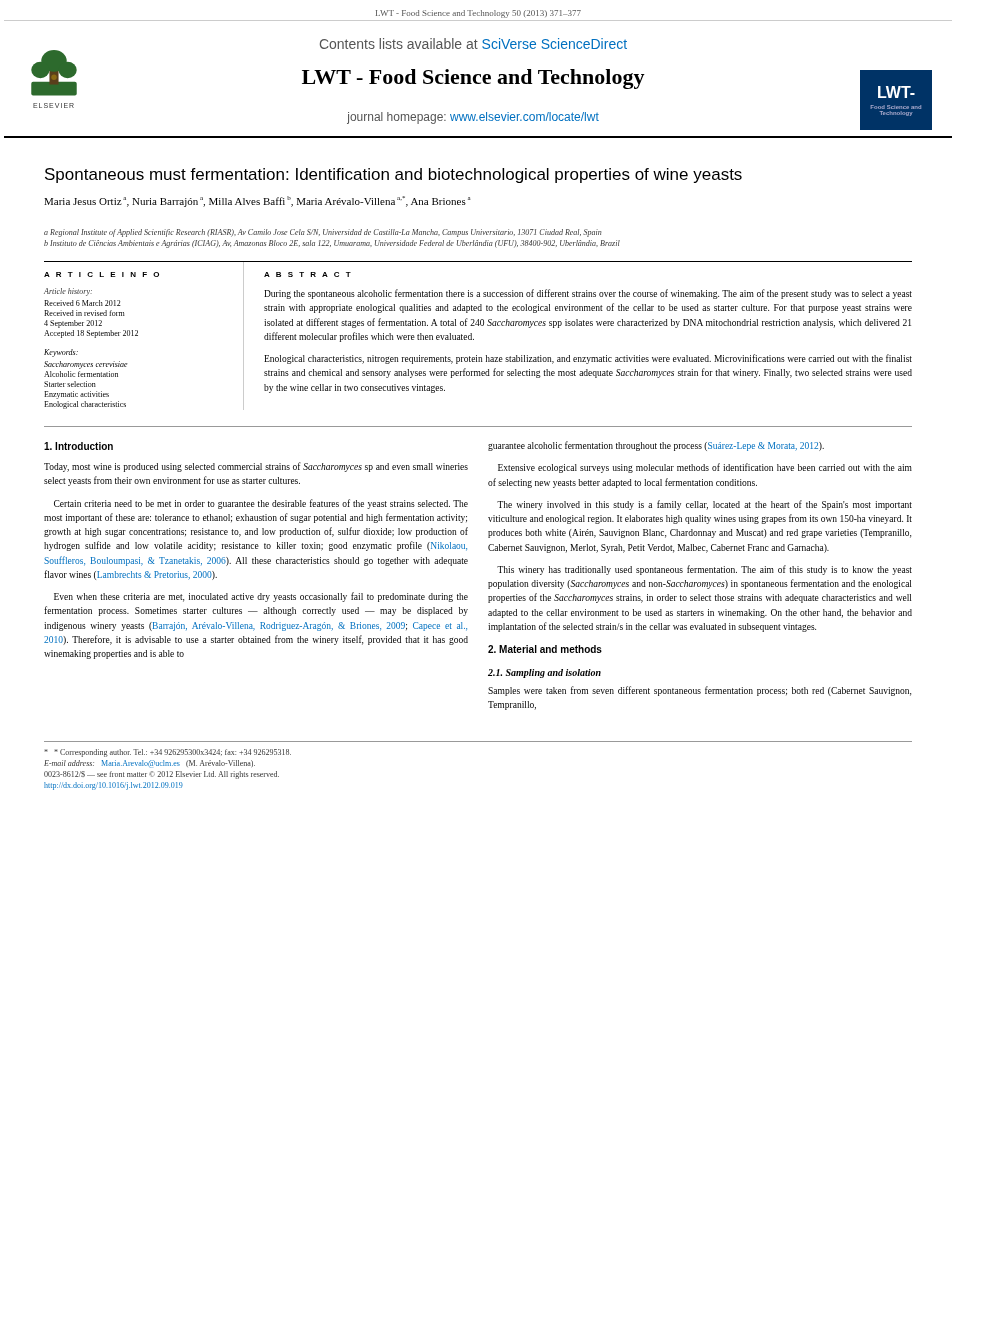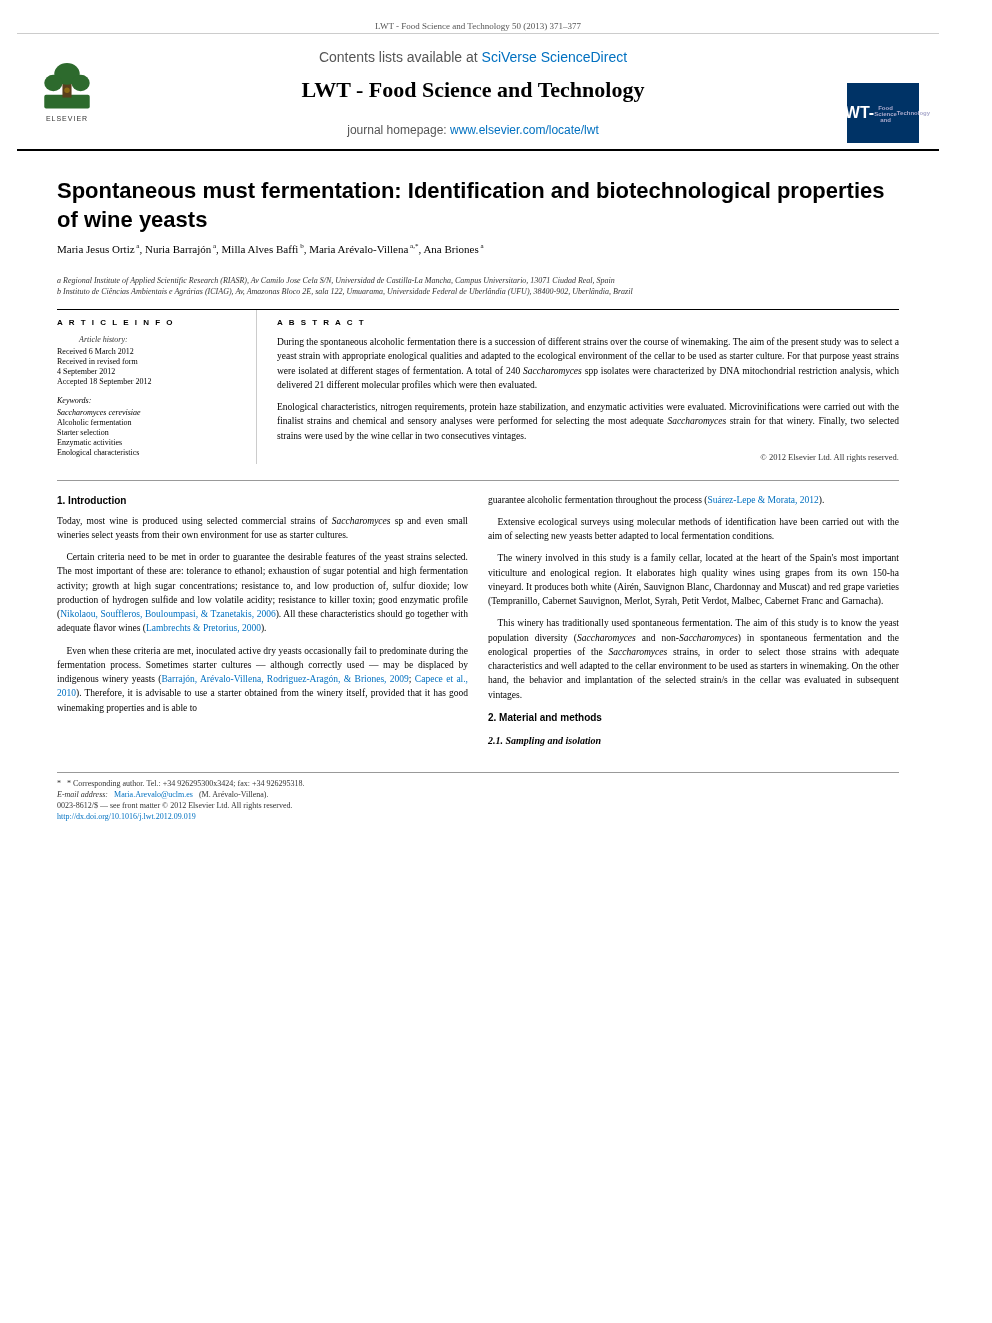--- a/index.html
+++ b/index.html
@@ -9,21 +9,21 @@
       background: #fff;
       color: #000;
       width: 992px;
       min-height: 1323px;
     }
 
     .page-wrapper {
       width: 956px;
       min-height: 1323px;
       background: #fff;
-      padding: 17px;
+      padding: 4px;
     }
 
     
     .top-banner {
       text-align: center;
       font-size: 9px;
       padding: 4px 0 2px 0;
       color: #555;
       border-bottom: 1px solid #ccc;
     }
@@ -104,37 +104,37 @@
     }
 
     .lwt-logo-box {
       background: #003366;
       color: #fff;
       font-size: 11px;
       font-weight: bold;
       font-family: Arial, sans-serif;
       padding: 4px 6px;
       display: flex;
-      flex-direction: row;
+      flex-direction: column;
       align-items: center;
       width: 72px;
       height: 60px;
       justify-content: center;
       margin-top: 41px;
     }
 
     
     .article-content {
       padding: 10px 40px 20px 40px;
     }
 
     
     .article-title {
-      font-size: 22px;
-      font-weight: bold;
+      font-size: 17px;
+      font-weight: normal;
       margin: 16px 0 8px 0;
       line-height: 1.3;
       font-family: Arial, sans-serif;
     }
 
     
     .authors {
       font-size: 11px;
       margin-bottom: 20px;
       color: #000;
@@ -188,21 +188,20 @@
     .article-history {
       font-size: 8px;
       margin-bottom: 10px;
     }
 
     .article-history .label {
       font-style: italic;
       display: block;
       margin-bottom: 3px;
       color: #333;
-      margin-left: 22px;
     }
 
     .article-history .entry {
       display: block;
       margin-bottom: 1px;
       color: #000;
     }
 
     .keywords-section {
       font-size: 8px;
@@ -409,21 +408,20 @@
 
       <div class="abstract-col">
         <div class="section-label">A B S T R A C T</div>
         <div class="abstract-text">
           <p>
             During the spontaneous alcoholic fermentation there is a succession of different strains over the course of winemaking. The aim of the present study was to select a yeast strain with appropriate enological qualities and adapted to the ecological environment of the cellar to be used as starter culture. For that purpose yeast strains were isolated at different stages of fermentation. A total of 240 <span class="italic">Saccharomyces</span> spp isolates were characterized by DNA mitochondrial restriction analysis, which delivered 21 different molecular profiles which were then evaluated.
           </p>
           <p>
             Enological characteristics, nitrogen requirements, protein haze stabilization, and enzymatic activities were evaluated. Microvinifications were carried out with the finalist strains and chemical and sensory analyses were performed for selecting the most adequate <span class="italic">Saccharomyces</span> strain for that winery. Finally, two selected strains were used by the wine cellar in two consecutives vintages.
           </p>
-          <div class="copyright-line">© 2012 Elsevier Ltd. All rights reserved.</div>
         </div>
       </div>
     </div>
 
     <hr class="section-divider">
 
     <div class="body-two-col">
 
       <div class="body-col">
         <div class="section-heading">1.  Introduction</div>
@@ -456,20 +454,23 @@
         </p>
 
         <p>
           This winery has traditionally used spontaneous fermentation. The aim of this study is to know the yeast population diversity (<span class="italic">Saccharomyces</span> and non-<span class="italic">Saccharomyces</span>) in spontaneous fermentation and the enological properties of the <span class="italic">Saccharomyces</span> strains, in order to select those strains with adequate characteristics and well adapted to the cellar environment to be used as starters in winemaking. On the other hand, the behavior and implantation of the selected strain/s in the cellar was evaluated in subsequent vintages.
         </p>
 
         <div class="section-heading">2.  Material and methods</div>
 
         <div class="subsection-heading">2.1.  Sampling and isolation</div>
 
+        <p class="no-indent">
+          Samples were taken from seven different spontaneous fermentation process; both red (Cabernet Sauvignon, Tempranillo,
+        </p>
       </div>
     </div>
 
     <div class="footer-section">
       <div class="footer-note">
         <span>*</span>
         <span>* Corresponding author. Tel.: +34 926295300x3424; fax: +34 926295318.</span>
       </div>
       <div class="footer-note">
         <span><span class="italic">E-mail address:</span></span>

